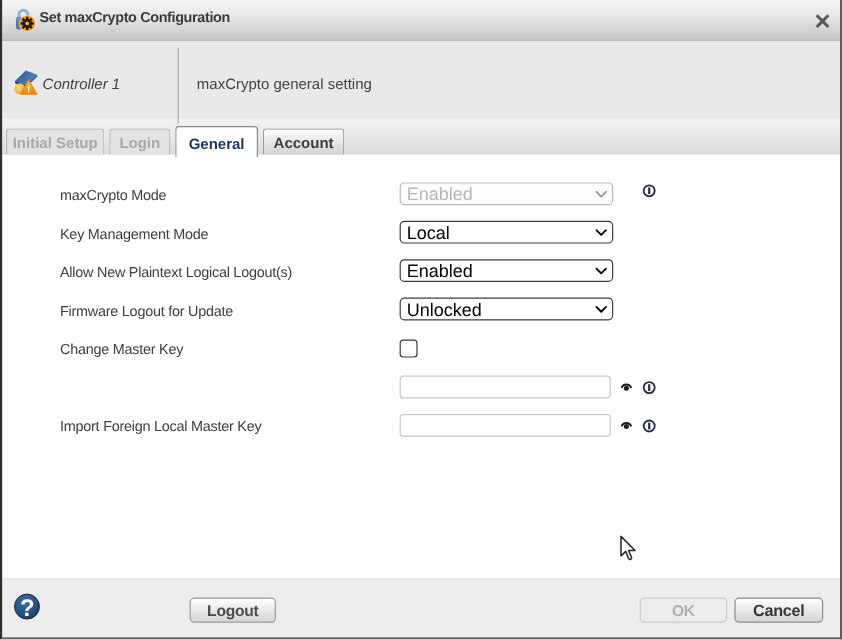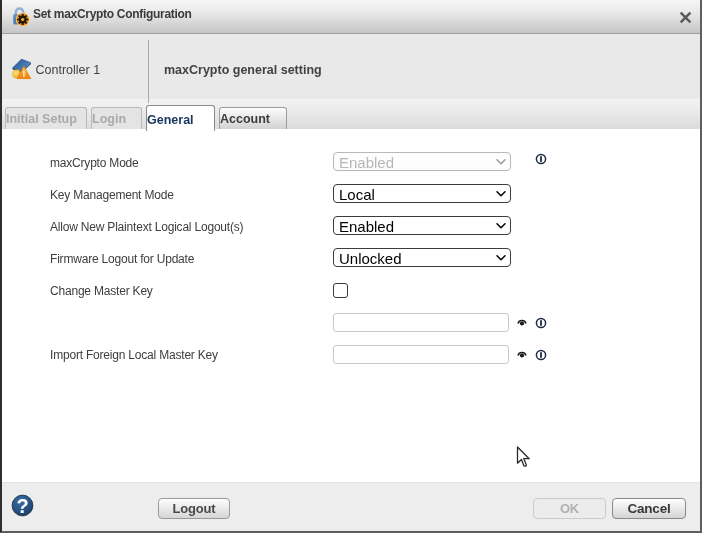--- a/index.html
+++ b/index.html
@@ -9,27 +9,27 @@
 
 #titlebar{position:absolute;left:0;top:0;width:698px;height:33px;
   background:linear-gradient(#f6f6f6,#e8e8e8 40%,#d2d2d2 78%,#c6c6c6);
   border-bottom:1px solid #9e9e9e;}
 #titletxt{position:absolute;left:31px;top:6.5px;font-size:12px;font-weight:bold;color:#3a3a3a;letter-spacing:-0.3px;}
 #closex{position:absolute;right:7px;top:7px;font-size:18px;font-weight:bold;color:#5a5a5a;}
 #lockicon{position:absolute;left:2px;top:0px;}
 
 #hdr{position:absolute;left:0;top:34px;width:698px;height:65px;background:#e9e9e9;overflow:visible;}
 #hdrdiv{position:absolute;left:145.5px;top:6px;width:1px;height:63px;background:#a9a9a9;z-index:5;}
-#ctrltxt{position:absolute;left:33.5px;top:28.5px;font-size:12.5px;color:#424242;}
-#gstxt{position:absolute;left:162px;top:28.5px;font-size:12.5px;color:#424242;font-weight:bold;}
+#ctrltxt{position:absolute;left:33.5px;top:28.5px;font-size:12.5px;color:#424242;font-style:italic;}
+#gstxt{position:absolute;left:162px;top:28.5px;font-size:12.5px;color:#424242;}
 #ctrlicon{position:absolute;left:9px;top:23px;}
 
 #tabstrip{position:absolute;left:0;top:99px;width:698px;height:30px;
   background:linear-gradient(#f3f3f3,#e7e7e7 55%,#dcdcdc);}
-.tab{position:absolute;box-sizing:border-box;font-size:12.5px;font-weight:bold;
+.tab{position:absolute;box-sizing:border-box;font-size:12.5px;font-weight:bold;text-align:center;
   border:1px solid #b9b9b9;border-bottom:none;border-radius:3px 3px 0 0;}
 #tab1{left:3px;top:8px;width:82px;height:22px;line-height:23px;background:#e4e4e4;color:#a9a9a9;}
 #tab2{left:89px;top:8px;width:51px;height:22px;line-height:23px;background:#e4e4e4;color:#a9a9a9;}
 #tab3{left:144px;top:6px;width:69px;height:26px;line-height:29px;background:#fff;color:#17365d;
   border:1px solid #8a8a8a;border-bottom:none;z-index:3;}
 #tab4{left:217px;top:8px;width:68px;height:22px;line-height:23px;
   background:linear-gradient(#fdfdfd,#e7e7e7 50%,#d2d2d2);color:#3d3d3d;border-color:#9d9d9d;}
 
 #content{position:absolute;left:0;top:129px;width:698px;height:353px;background:#fff;}
 .lbl{position:absolute;left:48px;font-size:12px;color:#3d3d42;letter-spacing:-0.2px;}

